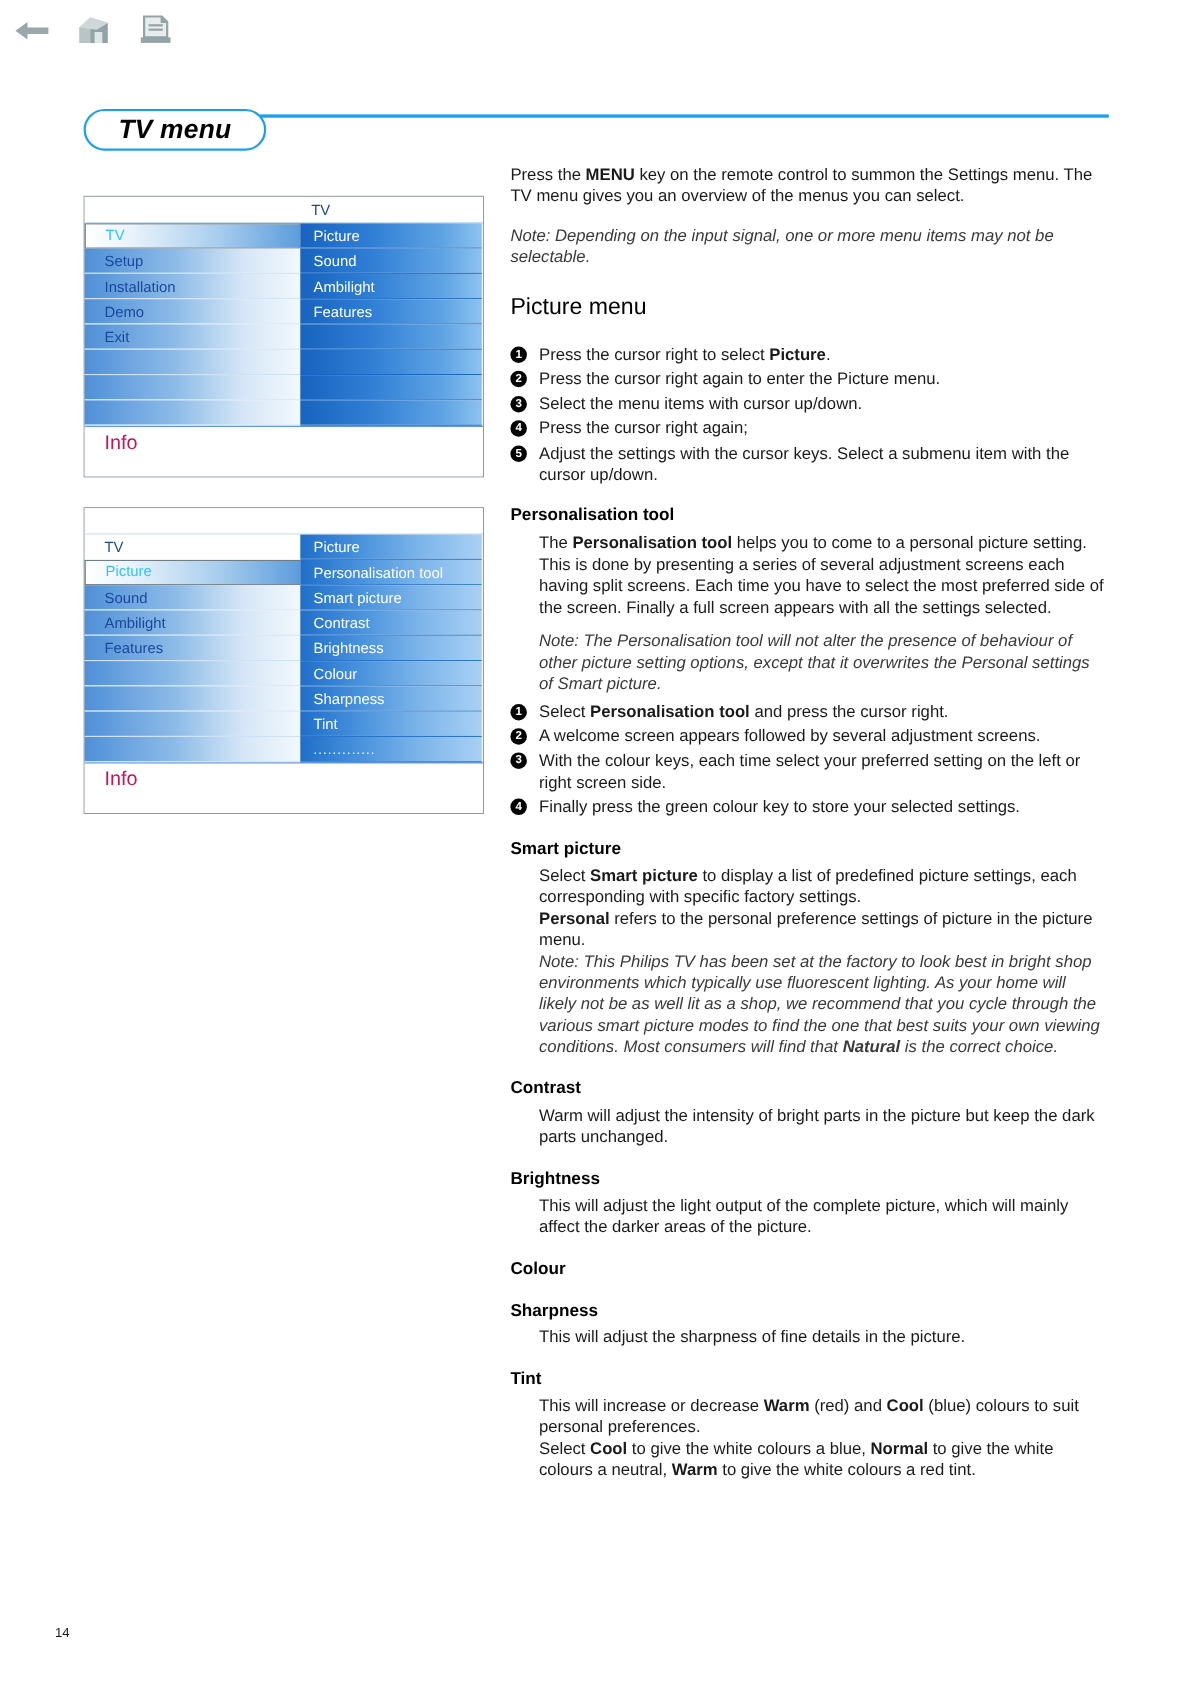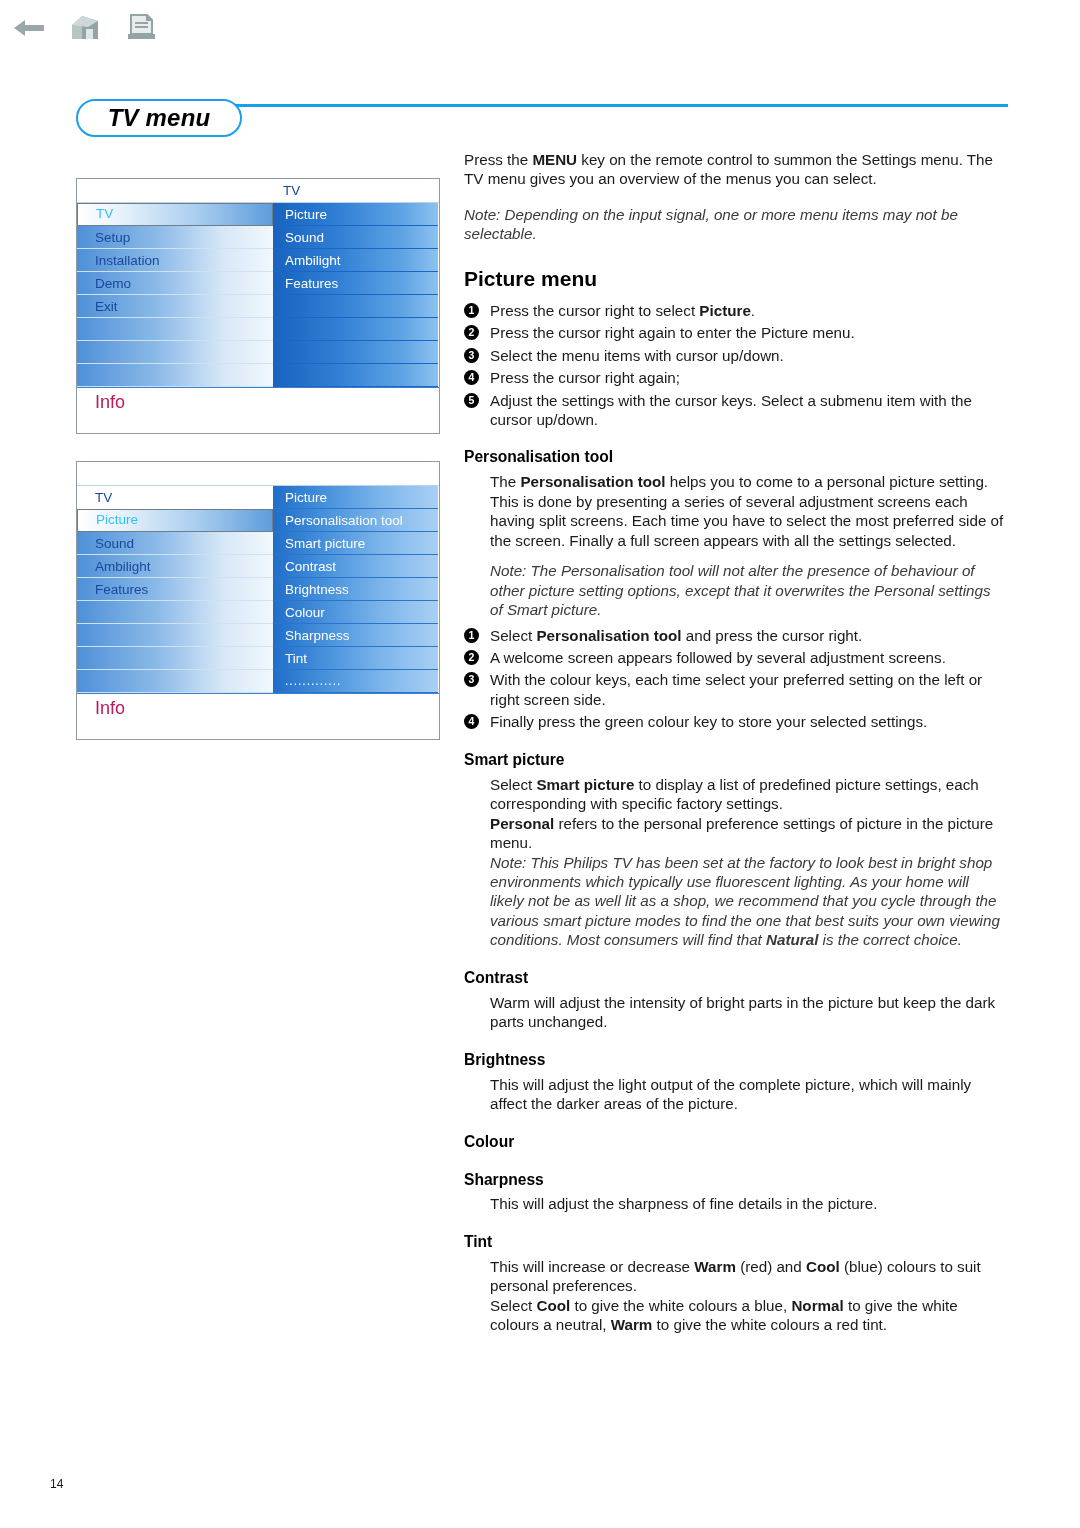--- a/index.html
+++ b/index.html
@@ -165,22 +165,22 @@
     color: #1a1a1a;
   }
   .content p { margin: 0; }
   .p-intro { margin-bottom: 16px !important; }
   .note {
     font-style: italic;
     color: #3a3a3a;
   }
   h2.sec {
     font-size: 21px;
-    font-weight: bold;
-    margin: 22px 0 8px 0;
+    font-weight: normal;
+    margin: 22px 0 20px 0;
     color: #000;
   }
   h3.sub {
     font-size: 15.6px;
     font-weight: bold;
     margin: 18px 0 5px 0;
     color: #000;
   }
   .indent { margin-left: 26px !important; }
   .gap { margin-top: 11px !important; }

